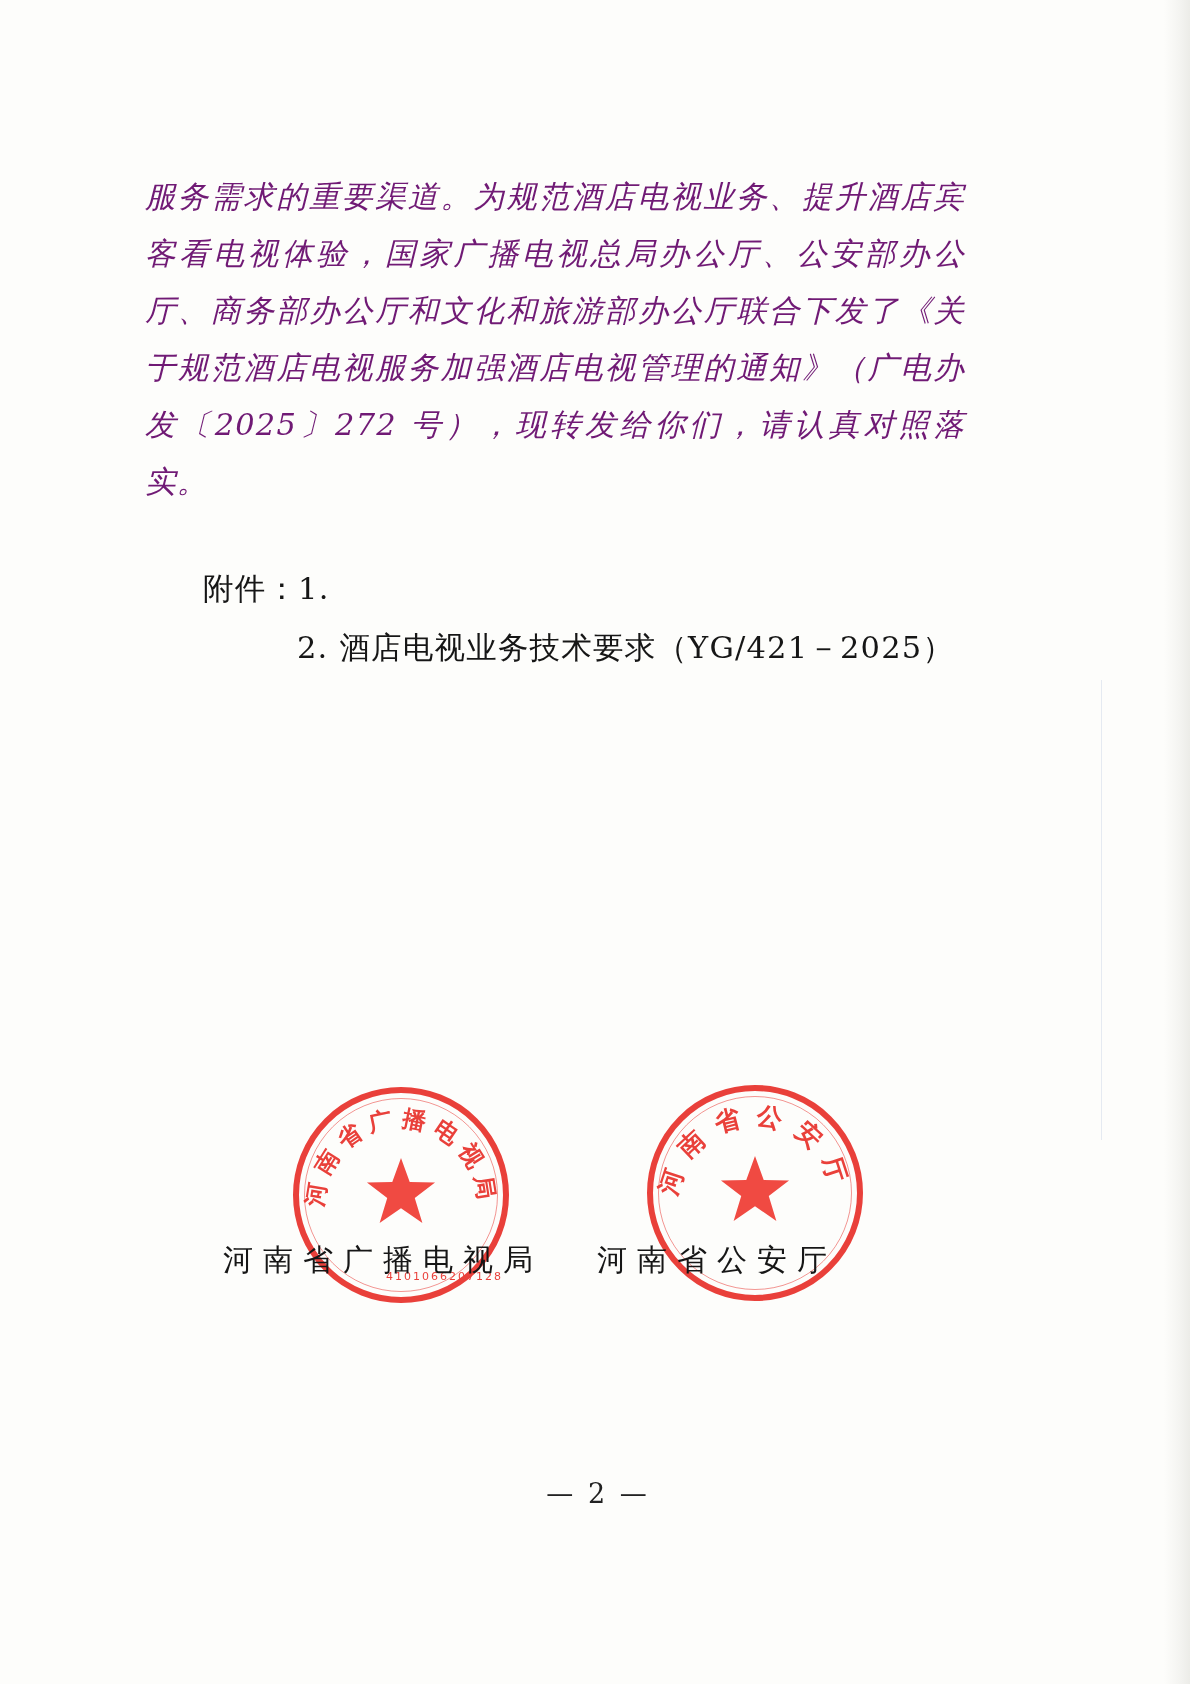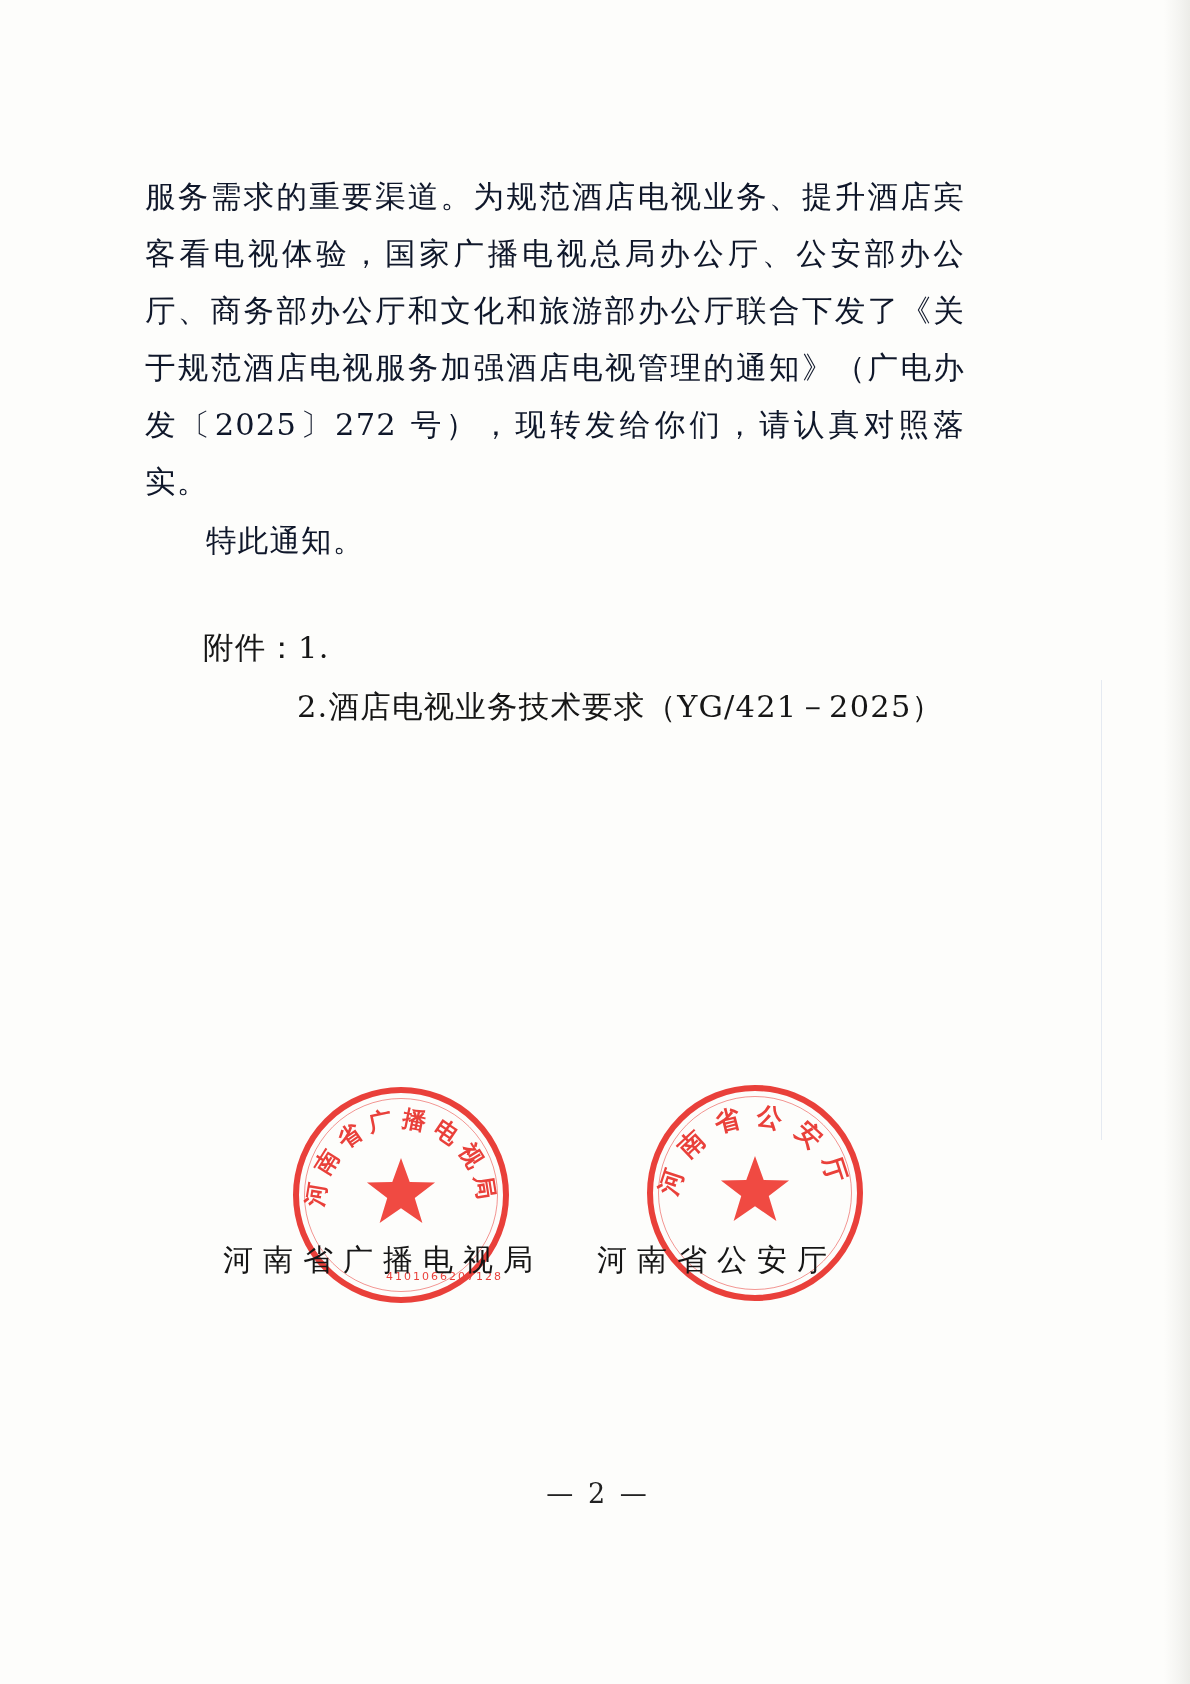--- a/index.html
+++ b/index.html
@@ -44,32 +44,34 @@
     top: 168px;
     width: 820px;
   }
   p.body-para {
     margin: 0 0 2px 0;
     font-size: 30.5px;
     line-height: 57px;
     letter-spacing: 1.2px;
     text-align: justify;
     text-justify: inter-ideograph;
-    color: #0f172a;
+    color: #701a75;
+    font-style: italic;
   }
   p.indent {
     text-indent: 2em;
   }
 
   .attachments {
     margin-top: 50px;
     font-size: 30.5px;
     line-height: 57px;
     letter-spacing: 1.2px;
     color: #161616;
+    text-align: center;
   }
   .att-row {
     display: flex;
     align-items: flex-start;
   }
   .att-label {
     flex: 0 0 auto;
     padding-left: 58px;
     white-space: nowrap;
   }
@@ -171,21 +173,20 @@
 </head>
 <body>
 
 <div class="page">
 
   <div class="scan-edge"></div>
   <div class="scan-line"></div>
 
   <div class="content">
     <p class="body-para">服务需求的重要渠道。为规范酒店电视业务、提升酒店宾客看电视体验，国家广播电视总局办公厅、公安部办公厅、商务部办公厅和文化和旅游部办公厅联合下发了《关于规范酒店电视服务加强酒店电视管理的通知》（广电办发〔2025〕272 号），现转发给你们，请认真对照落实。</p>
-    <p class="body-para indent">特此通知。</p>
 
     <div class="attachments">
       <div class="att-row">
         <span class="att-label">附件：</span>
         <span class="att-num">1.</span>
       </div>
 
       <div class="att-row att-item-2">
         <span class="att-num">2.</span>
         <span class="att-text">酒店电视业务技术要求（YG/421－2025）</span>

